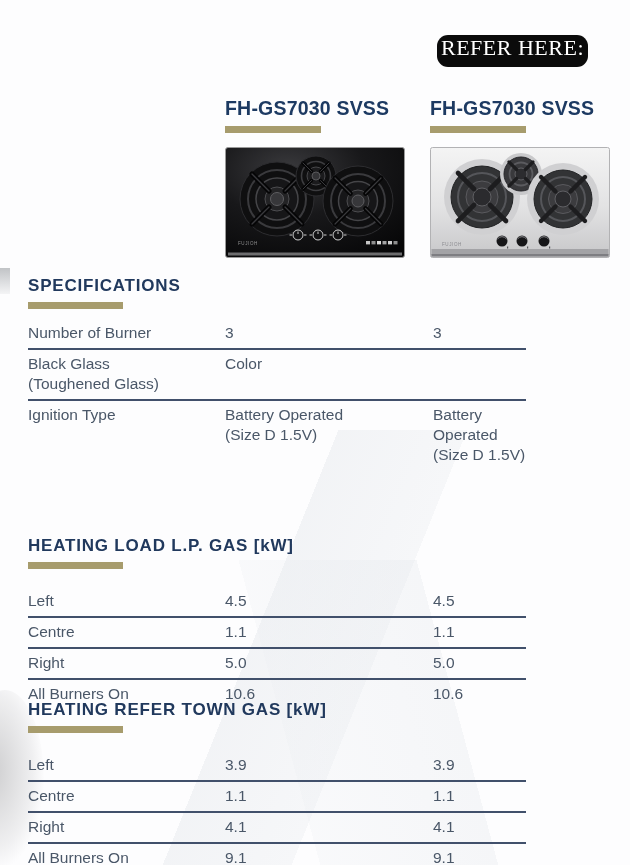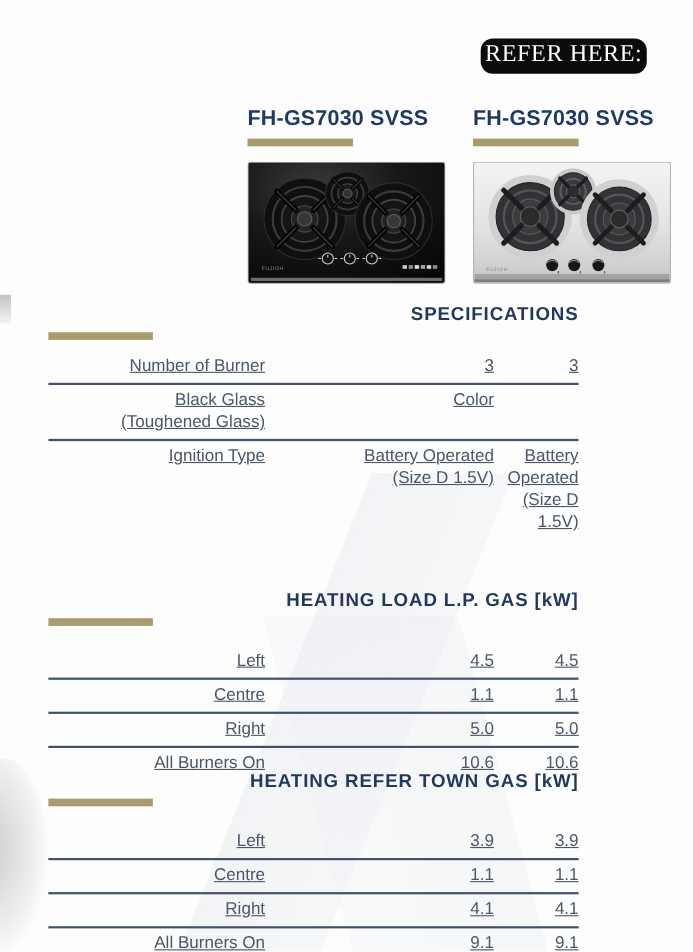--- a/index.html
+++ b/index.html
@@ -27,31 +27,31 @@
 
   
   .product-col{position:absolute;top:98px;width:181px;}
   .product-col.c1{left:225px;}
   .product-col.c2{left:430px;}
   .model-name{font-size:19.5px;font-weight:bold;color:#1d3a62;letter-spacing:0.2px;white-space:nowrap;line-height:21px;}
   .model-underline{margin-top:7px;width:96px;height:7px;background:#a79c6d;}
   .product-img{margin-top:14px;width:180px;height:111px;display:block;}
 
   
-  .section{position:absolute;left:0;width:526px;box-sizing:border-box;padding-left:44px;text-align:right;}
+  .section{position:absolute;left:0;width:526px;box-sizing:border-box;padding-left:28px;}
   .section.specs{top:276px;}
   .section.lp{top:536px;}
   .section.town{top:700px;}
   .section-title{margin:0;font-size:17px;font-weight:bold;color:#21395d;letter-spacing:0.8px;line-height:20px;}
   .section-bar{width:95px;height:7px;background:#a79c6d;margin-top:6px;}
   .tbl{margin-top:10px;}
   .section.lp .tbl,.section.town .tbl{margin-top:18px;}
   .row{display:grid;grid-template-columns:197px 208px 1fr;
     border-bottom:2px solid #41506b;padding:4px 0 5px;
-    font-size:15.5px;line-height:20px;color:#4a5768;text-decoration:underline;}
+    font-size:15.5px;line-height:20px;color:#4a5768;}
   .row:last-child{border-bottom:none;}
   .cell{white-space:pre-line;}
 
   
   svg{display:block;}
 </style>
 </head>
 <body>
 
 <div class="wash1"></div>

